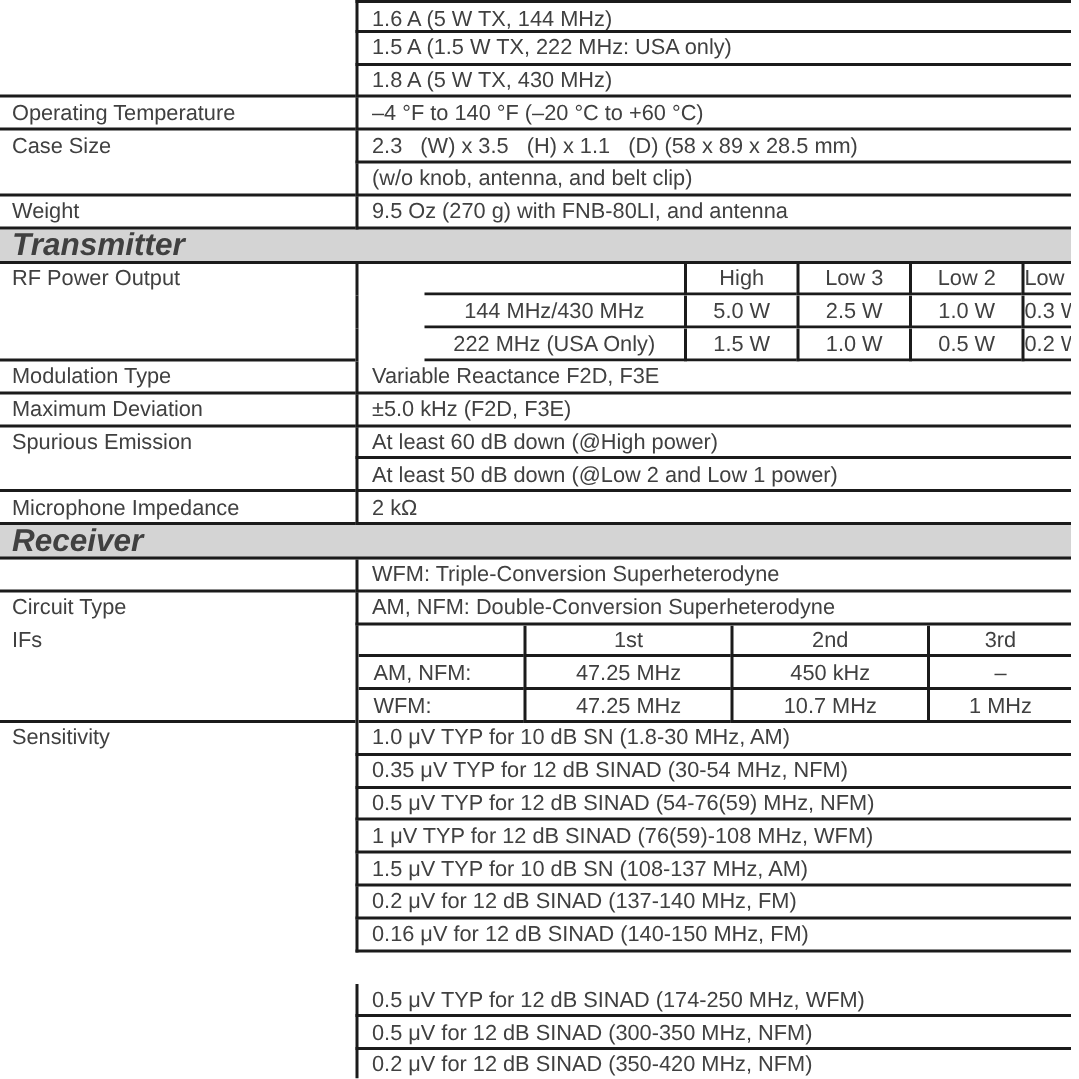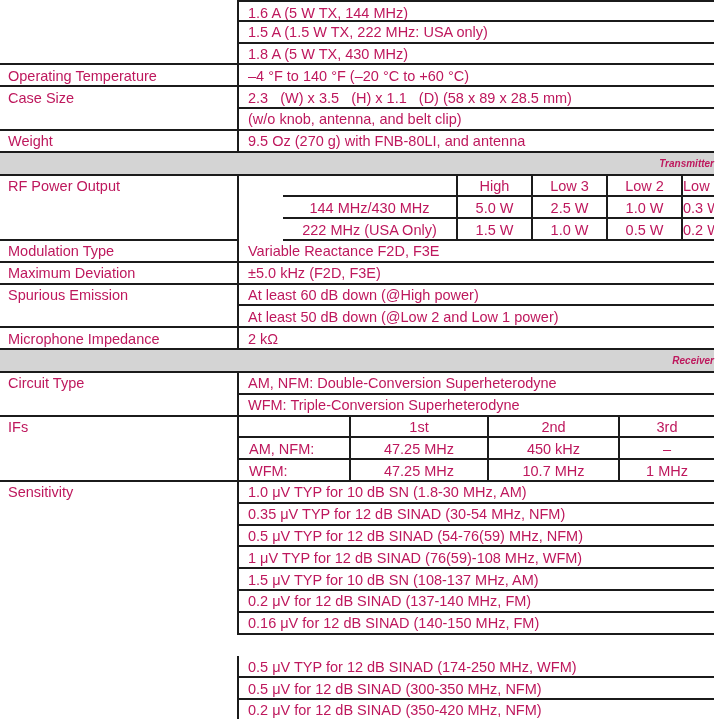--- a/index.html
+++ b/index.html
@@ -4,21 +4,21 @@
 <style>
   html,body{margin:0;padding:0;background:#ffffff;}
   .page{
     position:relative;
     width:719px;height:719px;
     overflow:hidden;
     background:#ffffff;
     font-family:"Liberation Sans", sans-serif;
     font-size:14.5px;
     line-height:16px;
-    color:#be185d;
+    color:#404040;
     --bc:#1b1b1b;
     --rh:21.8px;
   }
   .inner{width:714px;}
   .row{display:flex;height:var(--rh);}
   .lab{
     width:237px;box-sizing:border-box;
     padding:2.5px 4px 0 8px;
     overflow:hidden;white-space:pre;
   }
@@ -29,23 +29,22 @@
     overflow:hidden;white-space:pre;
   }
   .val.nest{display:flex;padding:0;}
   .bb{border-bottom:2px solid var(--bc);}
   .bt{border-top:2px solid var(--bc);}
   .band{
     height:23px;box-sizing:border-box;
     background:#d4d4d4;
     border-bottom:2px solid var(--bc);
     font-weight:700;font-style:italic;
-    font-size:10px;
+    font-size:21px;
     padding:3px 0 0 8px;
-    text-align:right;
   }
   .c{
     box-sizing:border-box;
     border-left:2px solid var(--bc);
     text-align:center;
     padding-top:2.5px;
     overflow:hidden;white-space:pre;
   }
   .c.cf{border-left:none;}
   .rf-c0{width:173px;margin-left:44px;}
@@ -147,26 +146,26 @@
   </div>
 
   <div class="row">
     <div class="lab bb">Microphone Impedance</div>
     <div class="val bb">2 kΩ</div>
   </div>
 
   <div class="band">Receiver</div>
 
   <div class="row">
+    <div class="lab bb"></div>
+    <div class="val bb">WFM: Triple-Conversion Superheterodyne</div>
+  </div>
+  <div class="row">
     <div class="lab">Circuit Type</div>
     <div class="val bb">AM, NFM: Double-Conversion Superheterodyne</div>
-  </div>
-  <div class="row">
-    <div class="lab bb"></div>
-    <div class="val bb">WFM: Triple-Conversion Superheterodyne</div>
   </div>
 
   <div class="row">
     <div class="lab">IFs</div>
     <div class="val nest">
       <div class="c cf ifs-c0 bb"></div>
       <div class="c ifs-c1 bb">1st</div>
       <div class="c ifs-c2 bb">2nd</div>
       <div class="c ifs-cl bb">3rd</div>
     </div>

